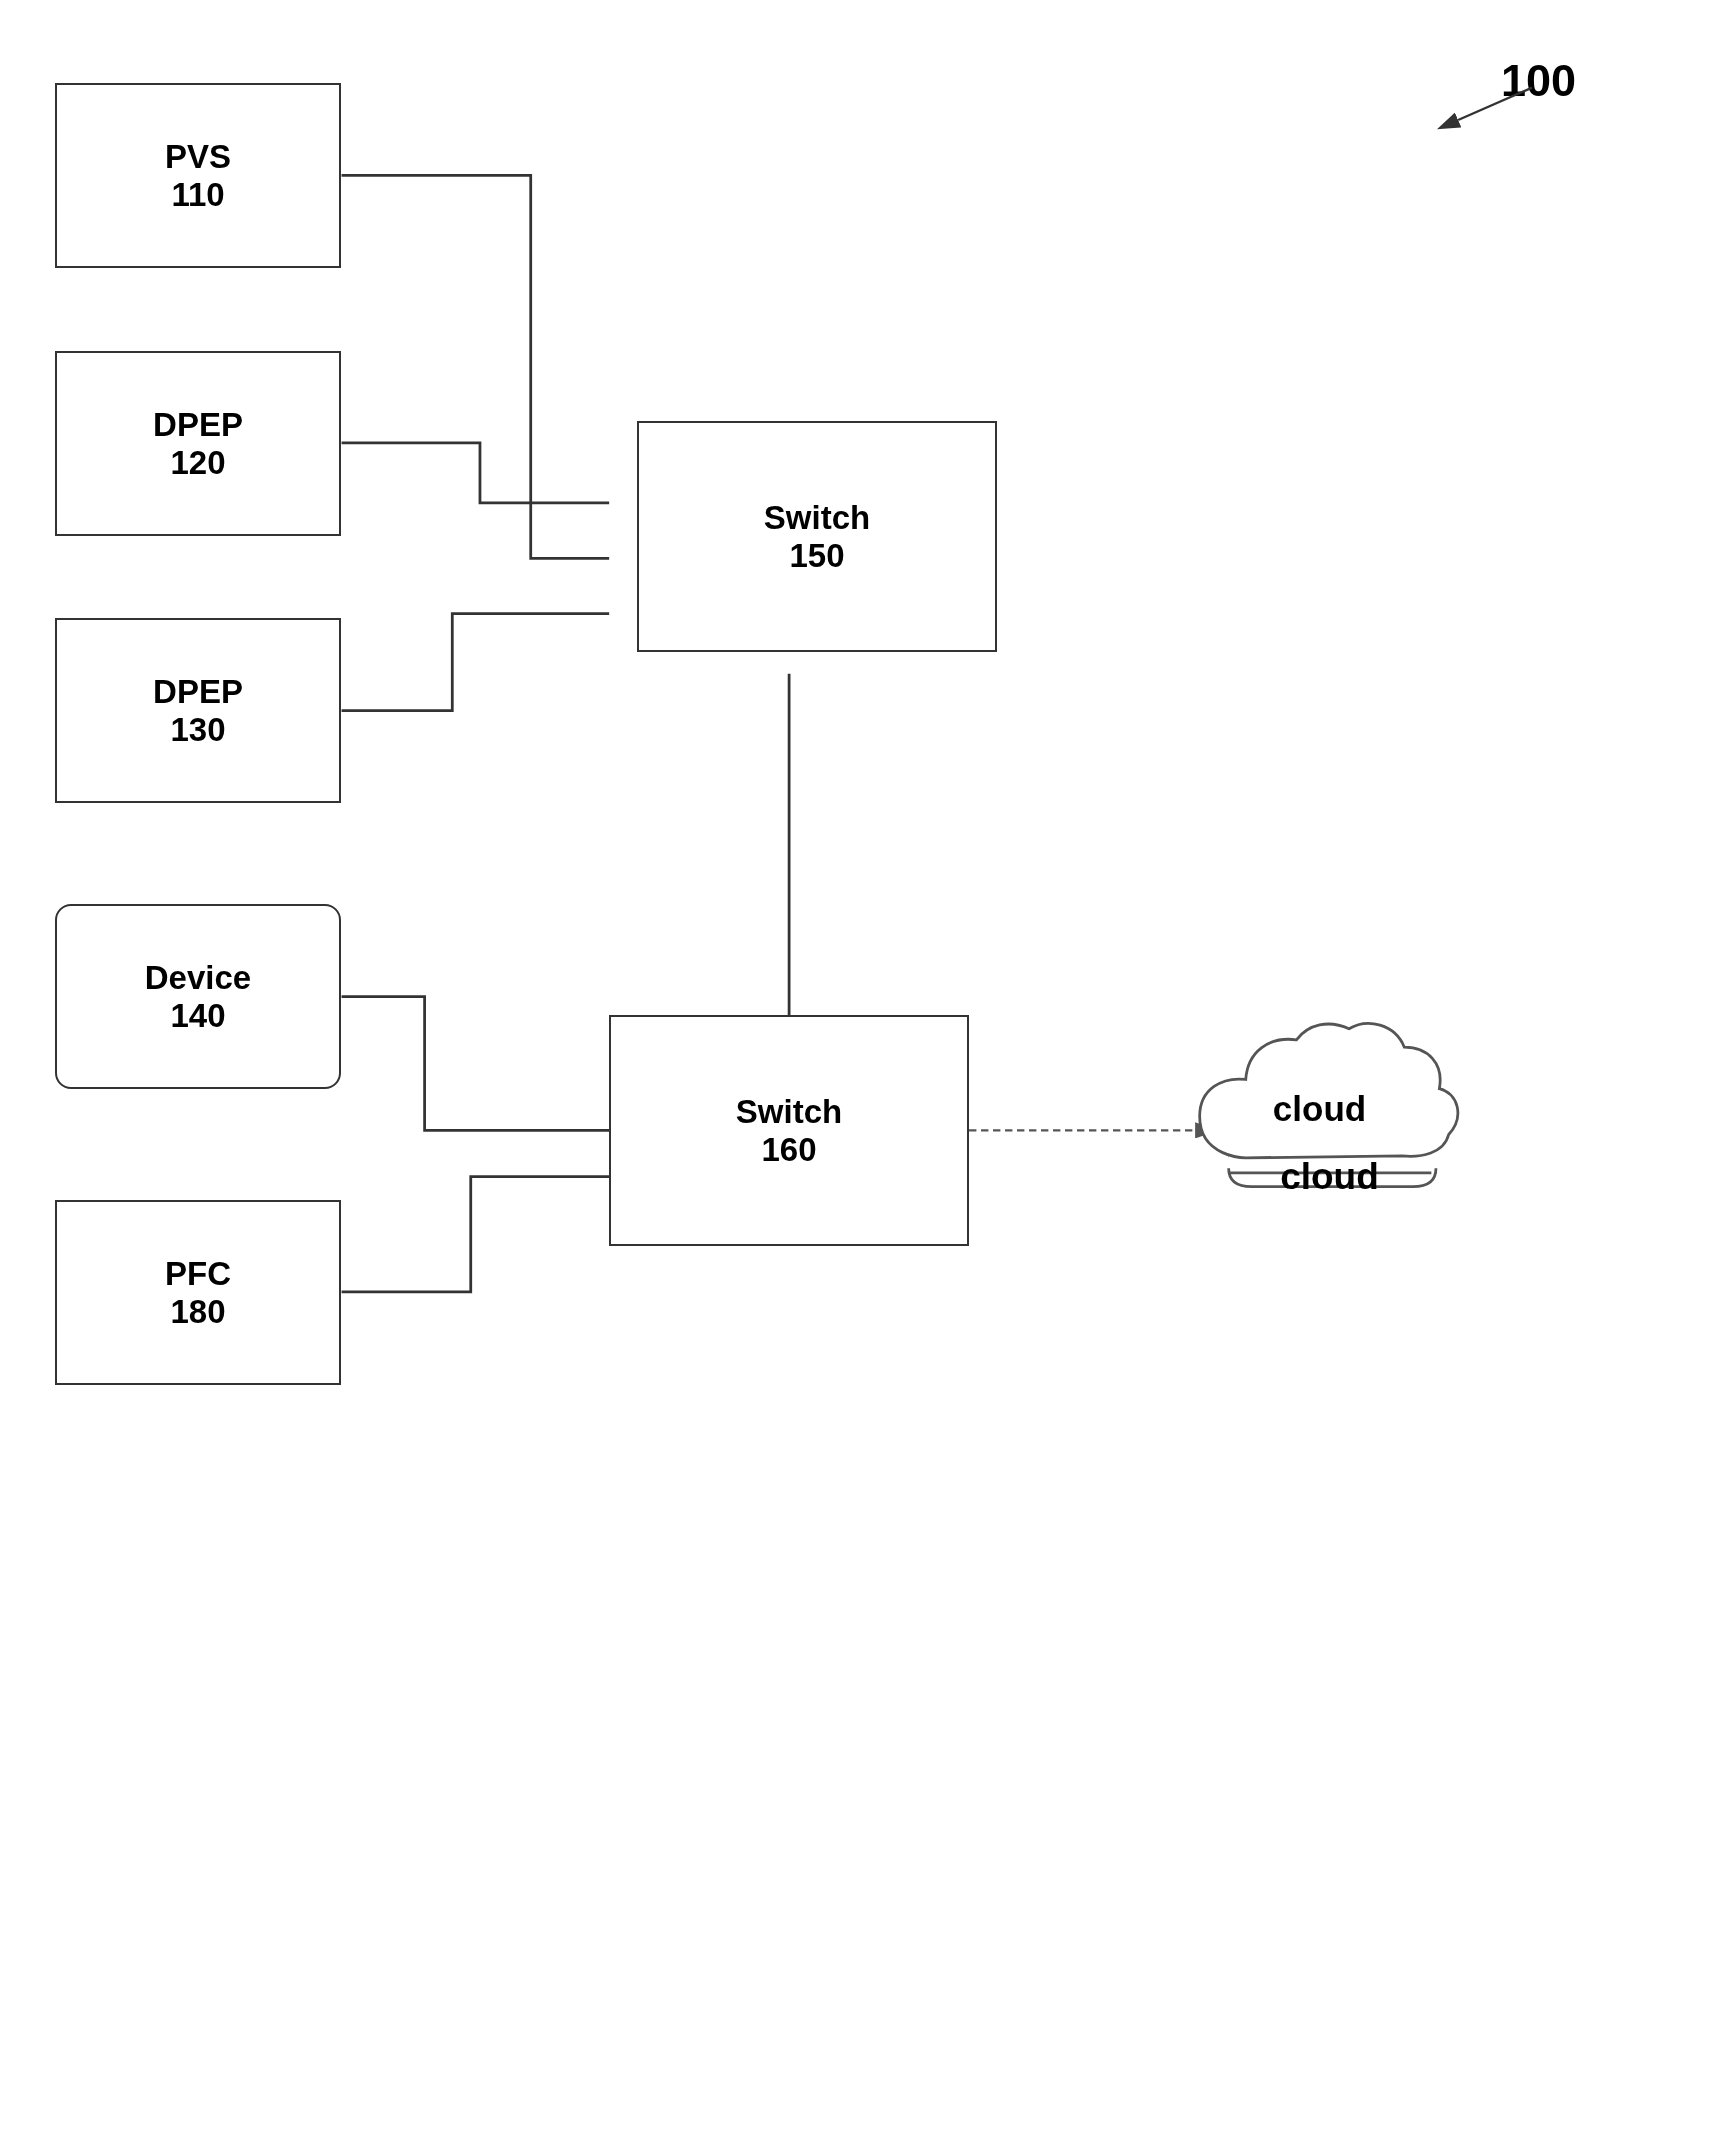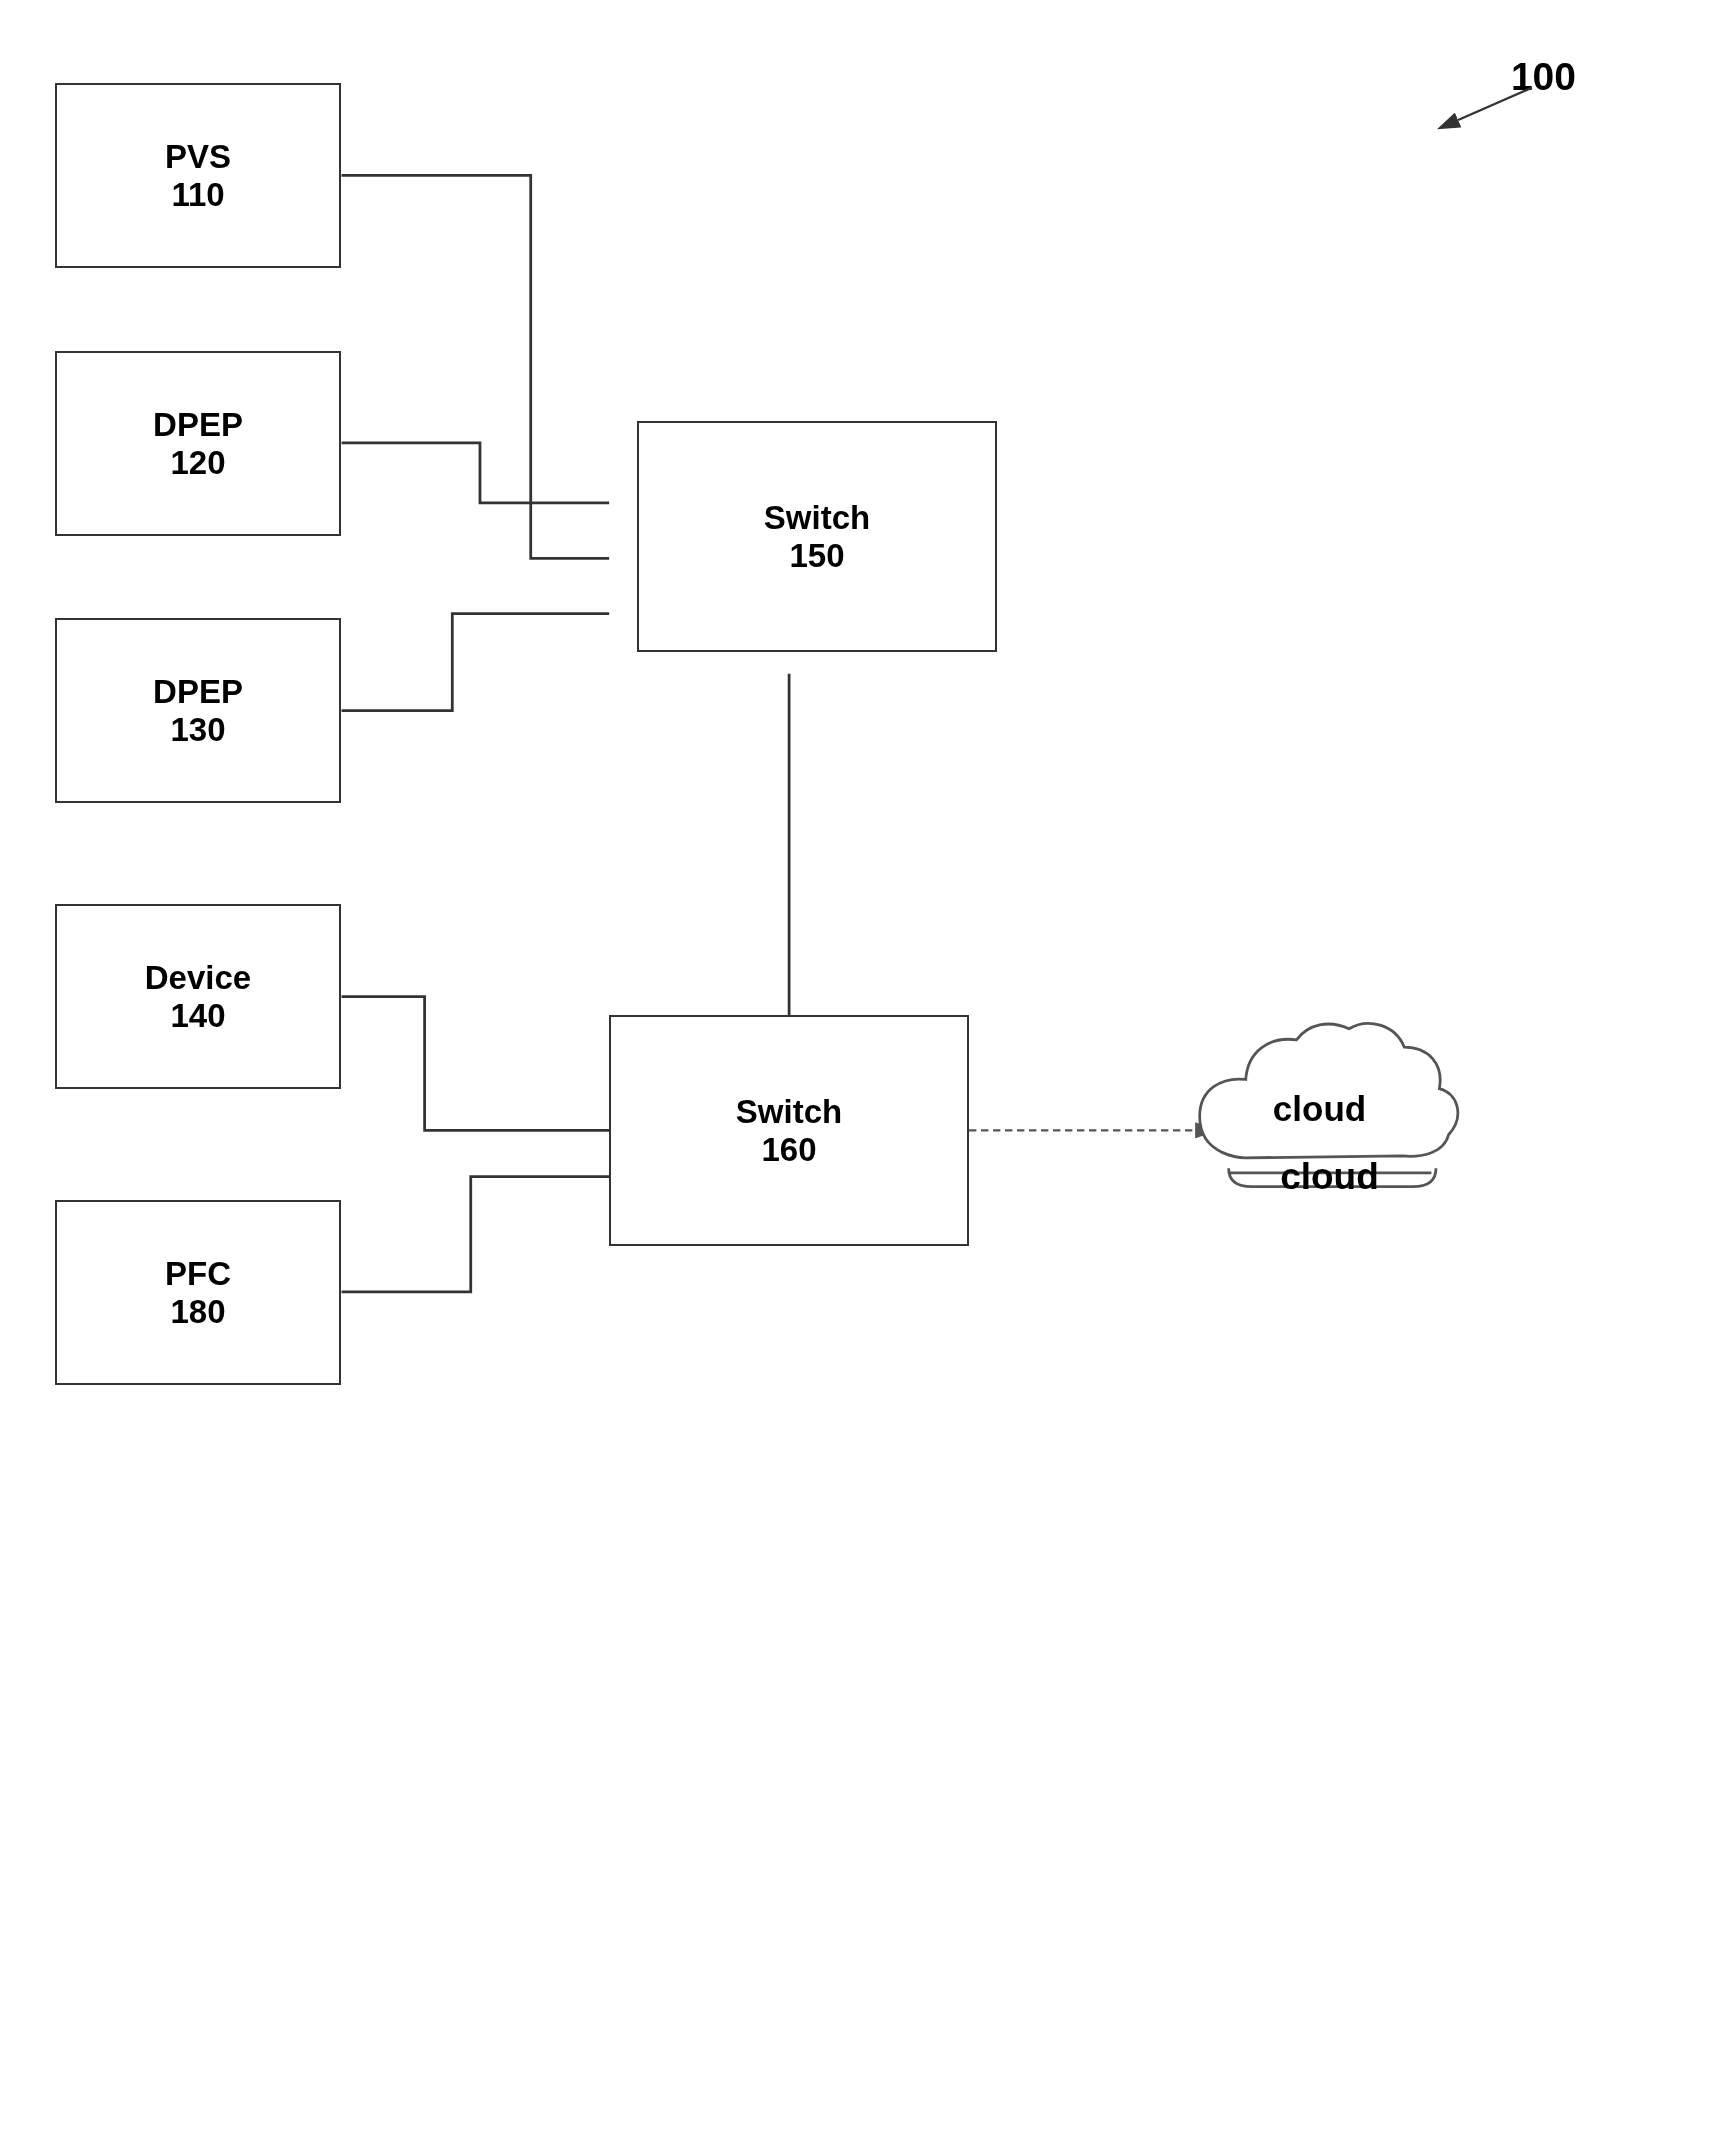--- a/index.html
+++ b/index.html
@@ -39,21 +39,21 @@
     }
 
     .node-number {
       font-size: 33px;
       font-weight: bold;
       color: #000;
     }
 
     .diagram-ref {
       position: absolute;
-      font-size: 39px;
+      font-size: 45px;
       font-weight: bold;
       color: #000;
     }
 
     svg.connections {
       position: absolute;
       top: 0;
       left: 0;
       width: 1724px;
       height: 2151px;
@@ -103,21 +103,21 @@
   <div class="node-box" style="left: 55px; top: 351px; width: 286px; height: 185px;">
     <span class="node-label">DPEP</span>
     <span class="node-number">120</span>
   </div>
 
   <div class="node-box" style="left: 55px; top: 618px; width: 286px; height: 185px;">
     <span class="node-label">DPEP</span>
     <span class="node-number">130</span>
   </div>
 
-  <div class="node-box" style="left: 55px; top: 904px; width: 286px; height: 185px;">
+  <div class="node-box" style="left: 55px; top: 904px; width: 286px; height: 185px; border-radius: 16px;">
     <span class="node-label">Device</span>
     <span class="node-number">140</span>
   </div>
 
   <div class="node-box" style="left: 55px; top: 1200px; width: 286px; height: 185px;">
     <span class="node-label">PFC</span>
     <span class="node-number">180</span>
   </div>
 
   <div class="node-box" style="left: 609px; top: 421px; width: 360px; height: 231px; margin-left: 28px;">

